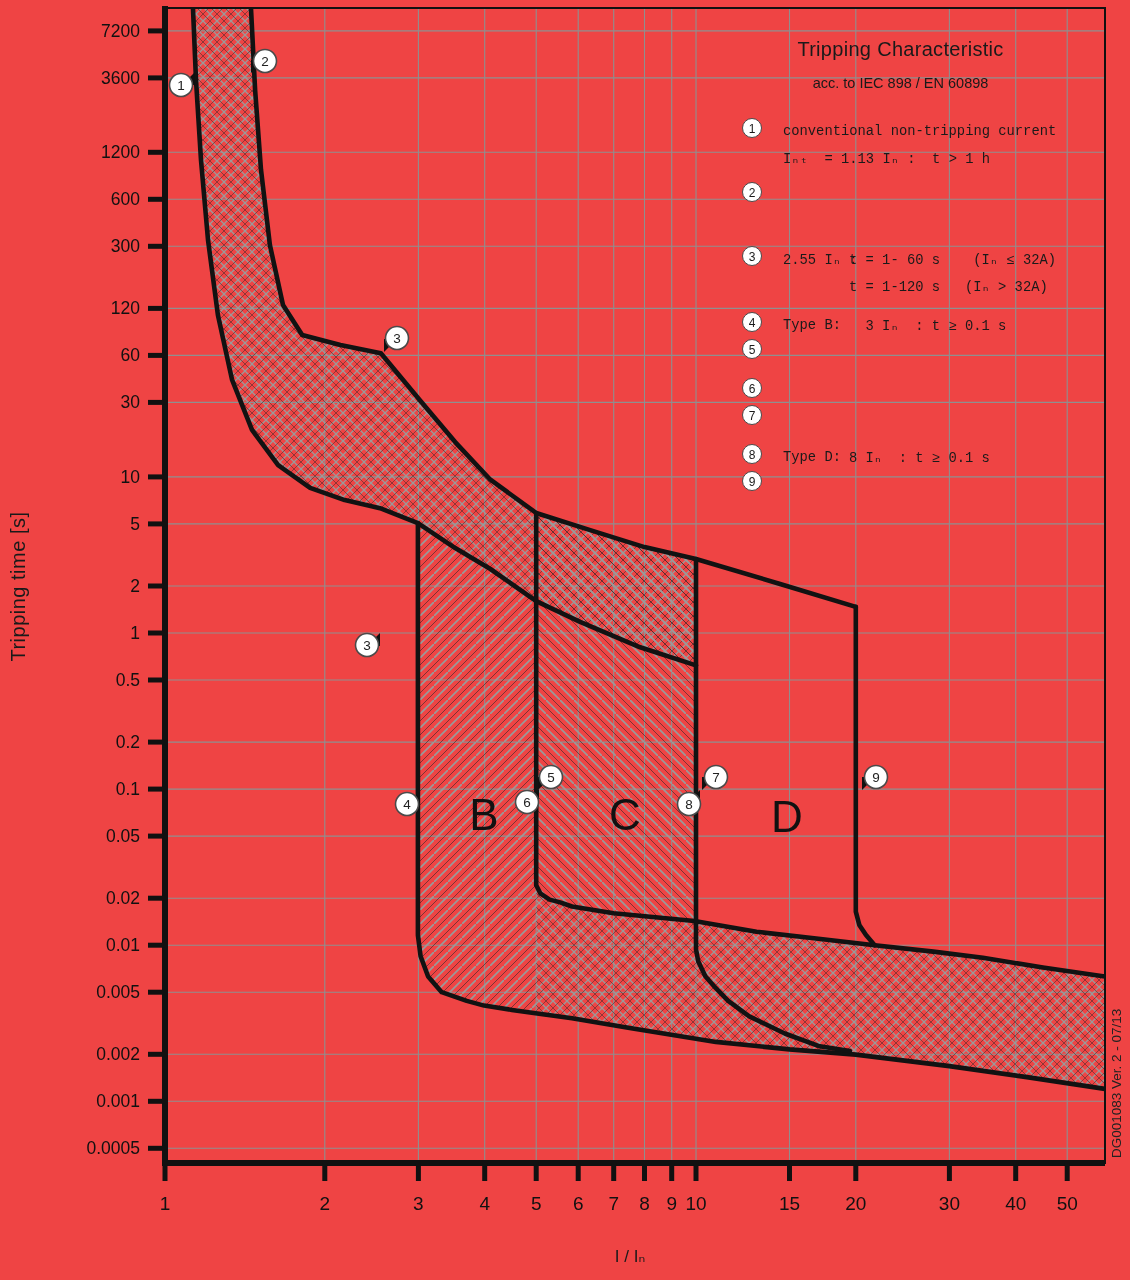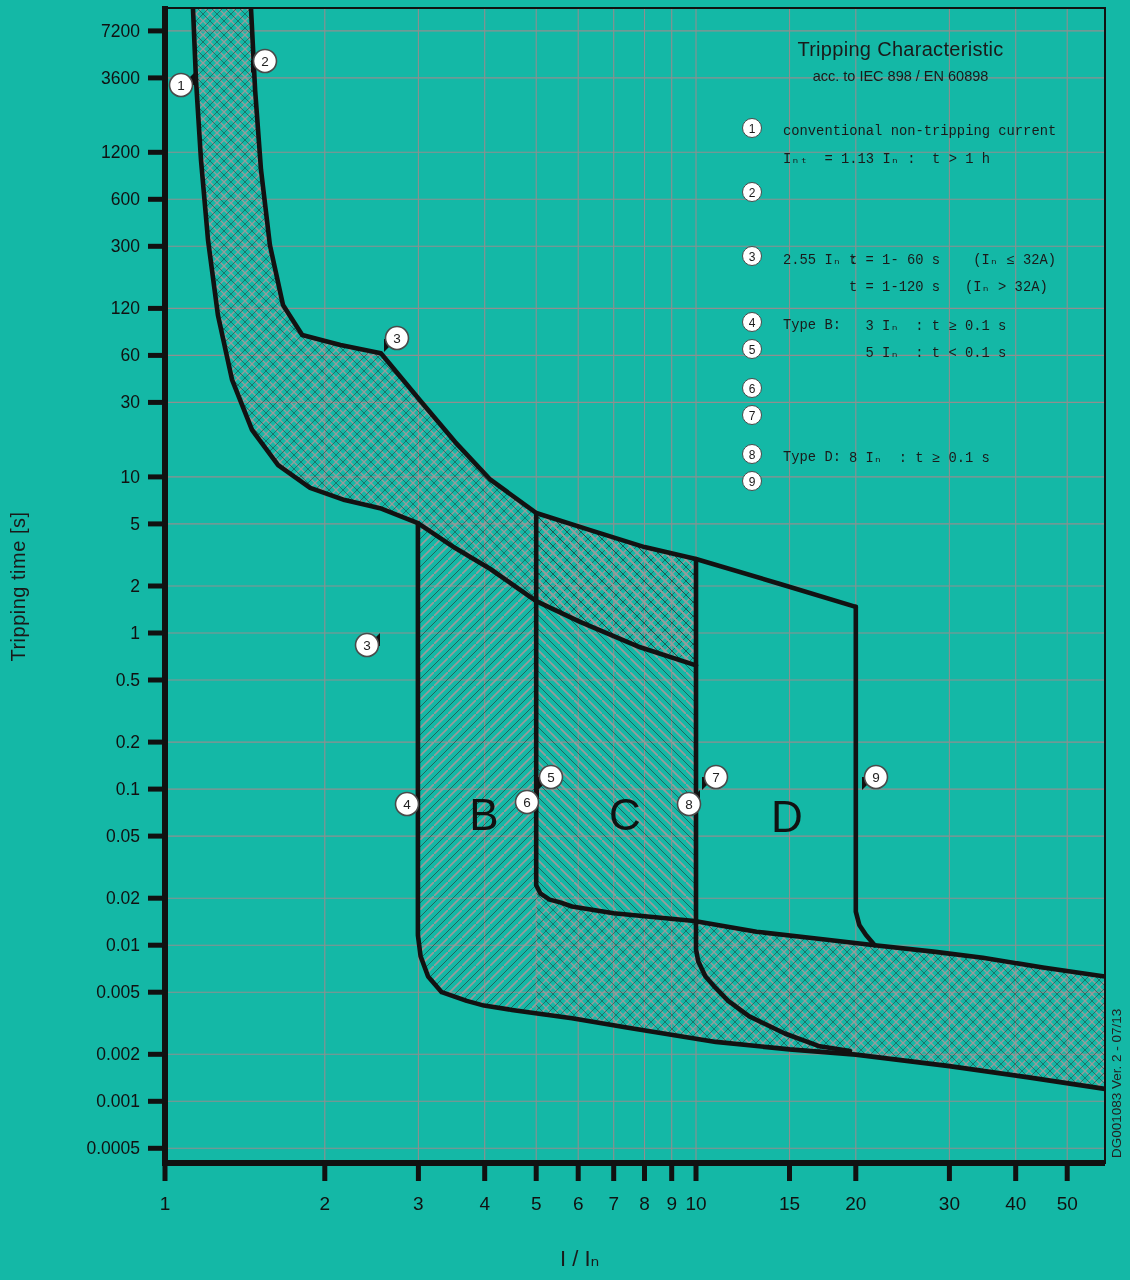--- a/index.html
+++ b/index.html
@@ -1,24 +1,24 @@
 <!DOCTYPE html>
 <html><head>
 <meta charset="utf-8">
 <style>
   html,body{margin:0;padding:0;background:#fff;}
-  #stage{position:relative;width:1130px;height:1280px;background:#14b8a6;overflow:hidden;
+  #stage{position:relative;width:1130px;height:1280px;background:#ef4444;overflow:hidden;
          font-family:"Liberation Sans","DejaVu Sans",sans-serif;color:#1a1a1a;}
   #chart-svg{position:absolute;left:0;top:0;}
   .axis-title-y{position:absolute;left:-62px;top:575px;width:160px;text-align:center;
     transform:rotate(-90deg);font-size:20px;letter-spacing:.5px;}
-  .axis-title-x{position:absolute;left:560px;top:1246px;width:140px;text-align:left;font-size:22px;}
+  .axis-title-x{position:absolute;left:560px;top:1246px;width:140px;text-align:center;font-size:17px;}
   #legend{position:absolute;left:728px;top:38px;width:345px;}
   .lg-title{text-align:center;font-size:20px;letter-spacing:.3px;}
-  .lg-sub{text-align:center;font-size:14.5px;margin-top:7px;}
+  .lg-sub{text-align:center;font-size:14.5px;margin-top:14px;}
   .lrow{position:absolute;left:14px;width:330px;}
   .lcirc{position:absolute;left:0;width:20px;height:20px;border:1.4px solid #4a4a4a;border-radius:50%;
     text-align:center;line-height:20px;font-size:12px;background:#fff;box-sizing:border-box;}
   .lcirc:empty{display:none;}
   .c1{top:0;} .c2{top:27px;}
   .ltxt{margin-left:41px;font-size:13.8px;}
   .lline{display:flex;height:27px;align-items:center;white-space:pre;font-family:Liberation Mono, monospace;}
   .llab{display:inline-block;width:66px;flex:none;white-space:pre;}
   .llab:empty{width:0;}
   .r1{top:80px;} .r2{top:144px;} .r3{top:208px;} .r4{top:274px;} .r5{top:340px;} .r6{top:406px;}
@@ -244,21 +244,20 @@
       <div class="ltxt">
           <div class="lline"><span class="llab">2.55 Iₙ : </span><span>t = 1- 60 s    (Iₙ ≤ 32A)</span></div>
       <div class="lline"><span class="llab">&nbsp;</span><span>t = 1-120 s   (Iₙ &gt; 32A)</span></div>
         </div>
     </div>
     <div class="lrow r4">
       <div class="lcirc c1">4</div>
       <div class="lcirc c2">5</div>
       <div class="ltxt">
           <div class="lline"><span class="llab">Type B:</span><span>  3 Iₙ  : t ≥ 0.1 s</span></div>
-      <div class="lline"><span class="llab">&nbsp;</span><span>  5 Iₙ  : t &lt; 0.1 s</span></div>
         </div>
     </div>
     <div class="lrow r5">
       <div class="lcirc c1">6</div>
       <div class="lcirc c2">7</div>
     </div>
     <div class="lrow r6">
       <div class="lcirc c1">8</div>
       <div class="lcirc c2">9</div>
       <div class="ltxt">

